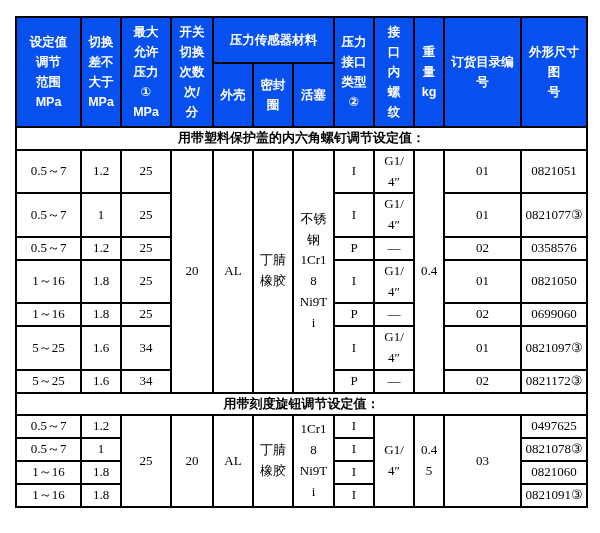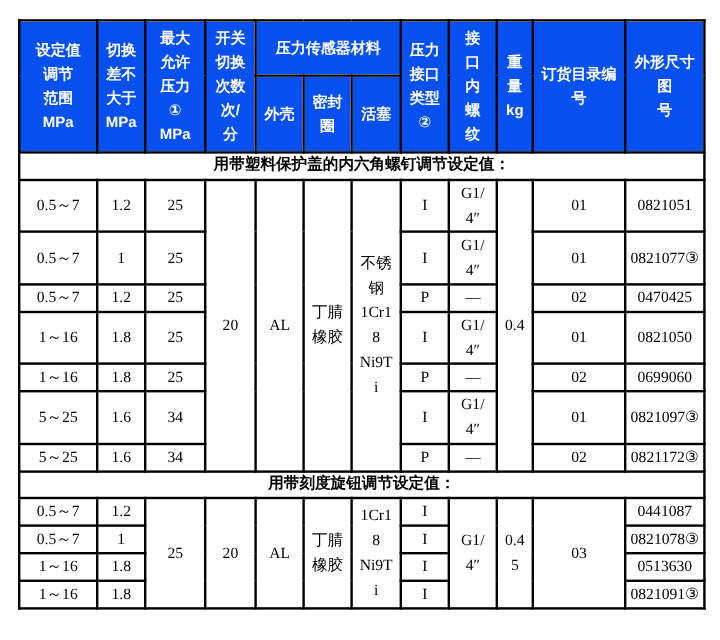--- a/index.html
+++ b/index.html
@@ -36,21 +36,21 @@
   table.spec td {
     background: #ffffff;
     color: #000000;
     font-size: 13px;
     line-height: 1.6;
   }
   tr.hdr-top   { height: 46px; }
   tr.hdr-sub   { height: 64px; }
   tr.sec-title { height: 22px; }
   tr.sec-title td {
-    font-family: Liberation Mono, monospace;
+    font-family: Liberation Sans, sans-serif;
     font-weight: bold;
     font-size: 13px;
     white-space: nowrap;
   }
   tr.tall  { height: 42px; }
   tr.short { height: 22px; }
 </style>
 </head>
 <body>
 
@@ -151,21 +151,21 @@
       <td>01</td>
       <td>0821077③</td>
     </tr>
     <tr class="short">
       <td>0.5～7</td>
       <td>1.2</td>
       <td>25</td>
       <td>P</td>
       <td>—</td>
       <td>02</td>
-      <td>0470425</td>
+      <td>0358576</td>
     </tr>
     <tr class="tall">
       <td>1～16</td>
       <td>1.8</td>
       <td>25</td>
       <td>I</td>
       <td>G1/
 4″</td>
       <td>01</td>
       <td>0821050</td>
@@ -214,33 +214,33 @@
       <td rowspan="4">1Cr1
 8
 Ni9T
 i</td>
       <td>I</td>
       <td rowspan="4">G1/
 4″</td>
       <td rowspan="4">0.4
 5</td>
       <td rowspan="4">03</td>
-      <td>0441087</td>
+      <td>0497625</td>
     </tr>
     <tr class="short">
       <td>0.5～7</td>
       <td>1</td>
       <td>I</td>
       <td>0821078③</td>
     </tr>
     <tr class="short">
       <td>1～16</td>
       <td>1.8</td>
       <td>I</td>
-      <td>0513630</td>
+      <td>0821060</td>
     </tr>
     <tr class="short">
       <td>1～16</td>
       <td>1.8</td>
       <td>I</td>
       <td>0821091③</td>
     </tr>
   </tbody>
     </table>
 </div>

